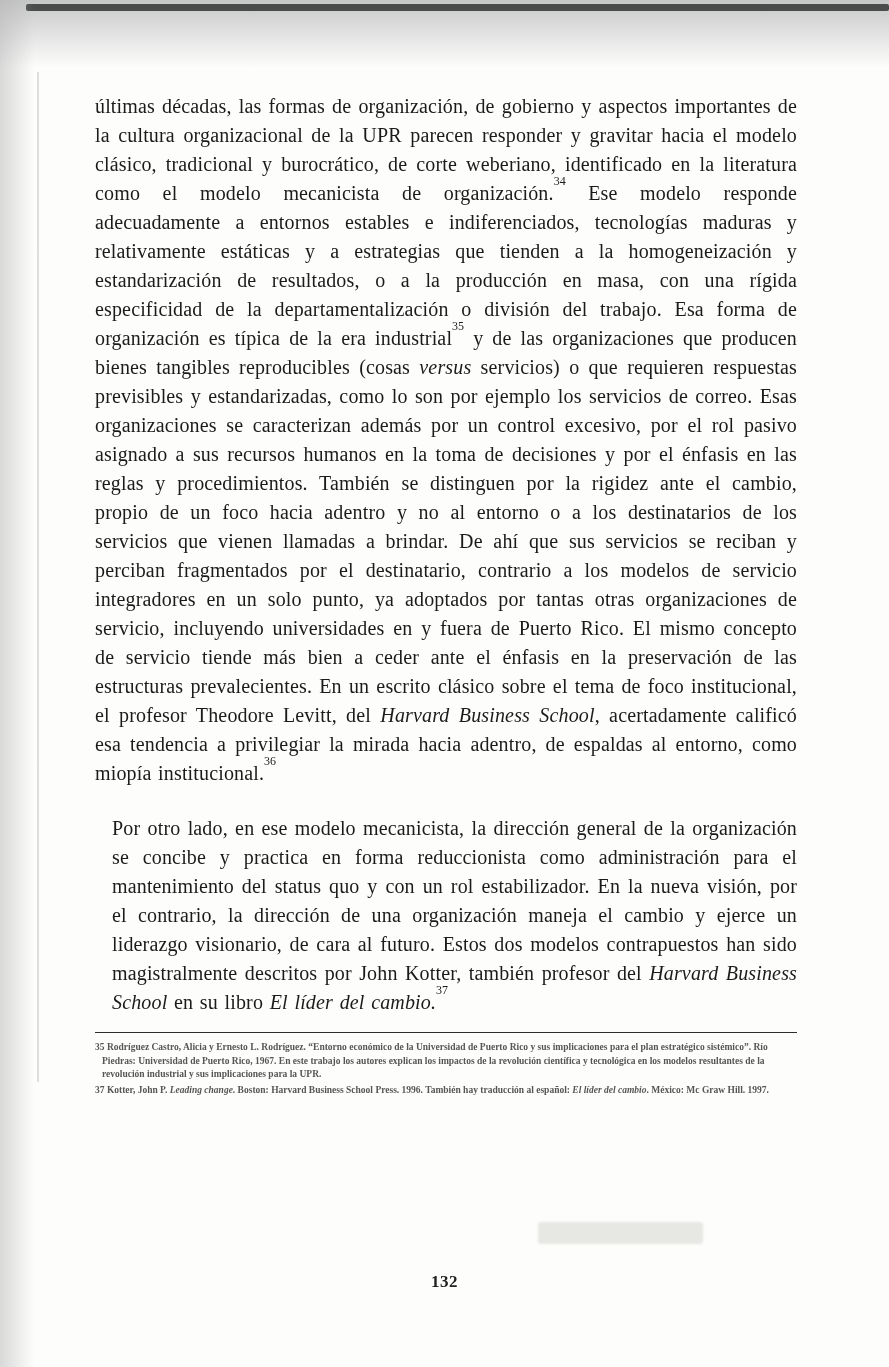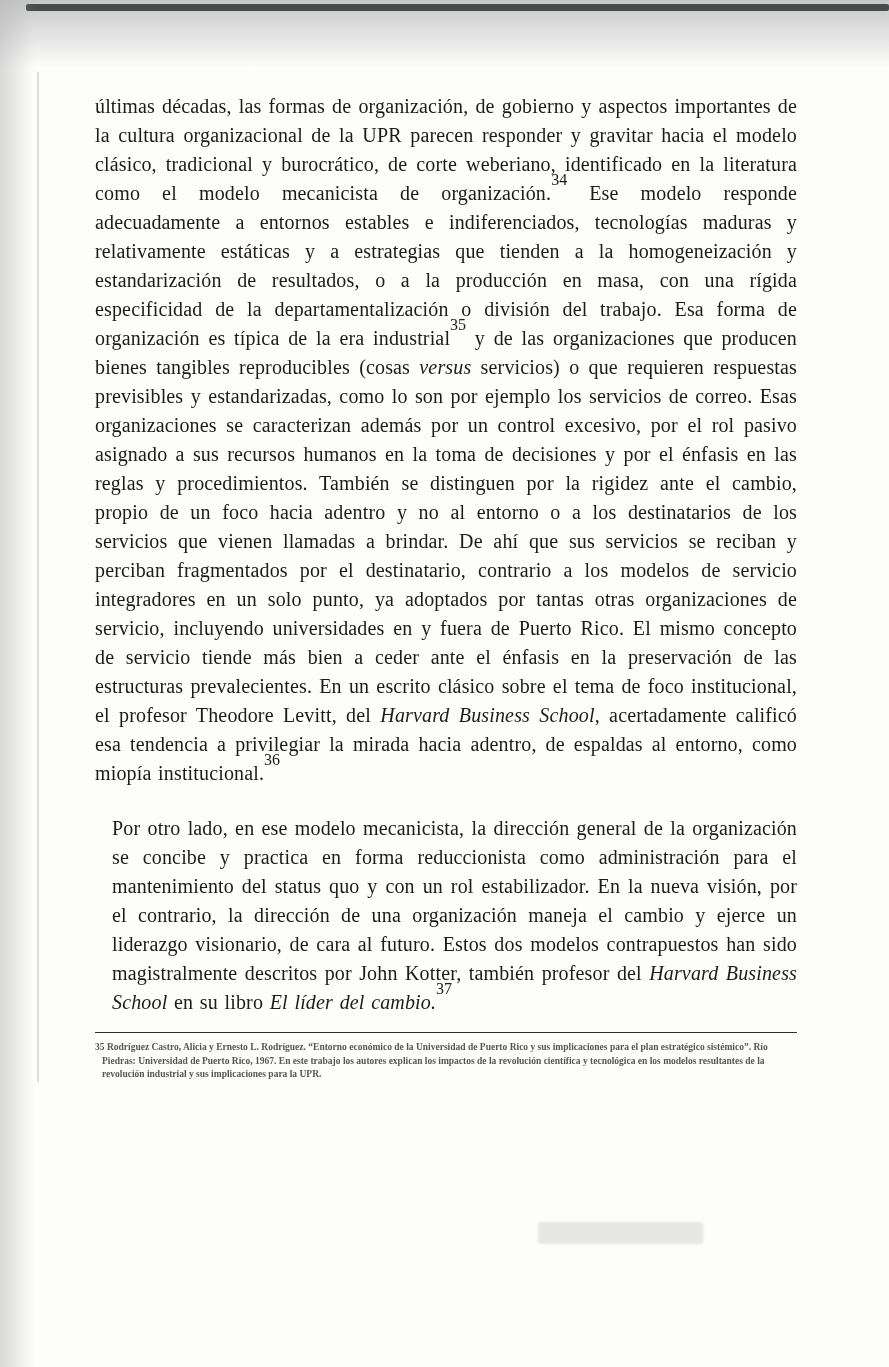--- a/index.html
+++ b/index.html
@@ -45,21 +45,21 @@
     margin: 0;
     font-size: 20px;
     line-height: 29px;
     text-align: justify;
     letter-spacing: 0.15px;
     word-spacing: 1.5px;
     hyphens: none;
   }
   .para + .para { margin-top: 26px; margin-left: 17px; }
   .para sup {
-    font-size: 16px;
+    font-size: 12px;
     line-height: 0;
     position: relative;
     top: -7px;
     letter-spacing: 0;
   }
   .italic { font-style: italic; }
   .footnote-rule {
     margin-top: 15px;
     border: 0;
     border-top: 1.5px solid #2e2e2c;
@@ -102,18 +102,20 @@
   <div class="content">
 
     <p class="para"><span>últimas décadas, las formas de organización, de gobierno y aspectos importantes de la cultura organizacional de la UPR parecen responder y gravitar hacia el modelo clásico, tradicional y burocrático, de corte weberiano, identificado en la literatura como el modelo mecanicista de organización.</span><sup>34</sup><span> Ese modelo responde adecuadamente a entornos estables e indiferenciados, tecnologías maduras y relativamente estáticas y a estrategias que tienden a la homogeneización y estandarización de resultados, o a la producción en masa, con una rígida especificidad de la departamentalización o división del trabajo.  Esa forma de organización es típica de la era industrial</span><sup>35</sup><span> y de las organizaciones que producen bienes tangibles reproducibles (cosas </span><span class="italic">versus</span><span> servicios) o que requieren respuestas previsibles y estandarizadas, como lo son por ejemplo los servicios de correo.  Esas organizaciones se caracterizan además por un control excesivo, por el rol pasivo asignado a sus recursos humanos en la toma de decisiones y por el énfasis en las reglas y procedimientos.  También se distinguen por la rigidez ante el cambio, propio de un foco hacia adentro y no al entorno o a los destinatarios de los servicios que vienen llamadas a brindar.  De ahí que sus servicios se reciban y perciban fragmentados por el destinatario, contrario a los modelos de servicio integradores en un solo punto, ya adoptados por tantas otras organizaciones de servicio, incluyendo universidades en y fuera de Puerto Rico.  El mismo concepto de servicio tiende más bien a ceder ante el énfasis en la preservación de las estructuras prevalecientes.  En un escrito clásico sobre el tema de foco institucional, el profesor Theodore Levitt, del </span><span class="italic">Harvard Business School</span><span>, acertadamente calificó esa tendencia a privilegiar la mirada hacia adentro, de espaldas al entorno, como miopía institucional.</span><sup>36</sup></p>
 
     <p class="para"><span>Por otro lado, en ese modelo mecanicista, la dirección general de la organización se concibe y practica en forma reduccionista como administración para el mantenimiento del status quo y con un rol estabilizador.  En la nueva visión, por el contrario, la dirección de una organización maneja el cambio y ejerce un liderazgo visionario, de cara al futuro.  Estos dos modelos contrapuestos han sido magistralmente descritos por John Kotter, también profesor del </span><span class="italic">Harvard Business School</span><span> en su libro </span><span class="italic">El líder del cambio.</span><sup>37</sup></p>
 
     <hr class="footnote-rule">
 
     <div class="footnotes">
       <p class="fn"><span>35 Rodríguez Castro, Alicia y Ernesto L. Rodríguez. “Entorno económico de la Universidad de Puerto Rico y sus implicaciones para el plan estratégico sistémico”. Río Piedras: Universidad de Puerto Rico, 1967. En este trabajo los autores explican los impactos de la revolución científica y tecnológica en los modelos resultantes de la revolución industrial y sus implicaciones para la UPR.</span></p>
+      <p class="fn"><span>37 Kotter, John P. </span><span class="italic">Leading change</span><span>. Boston: Harvard Business School Press. 1996. También hay traducción al español: </span><span class="italic">El líder del cambio</span><span>. México: Mc Graw Hill. 1997.</span></p>
     </div>
 
   </div>
 
+  <div class="page-number">132</div>
 
 </div>
 
 </body></html>

